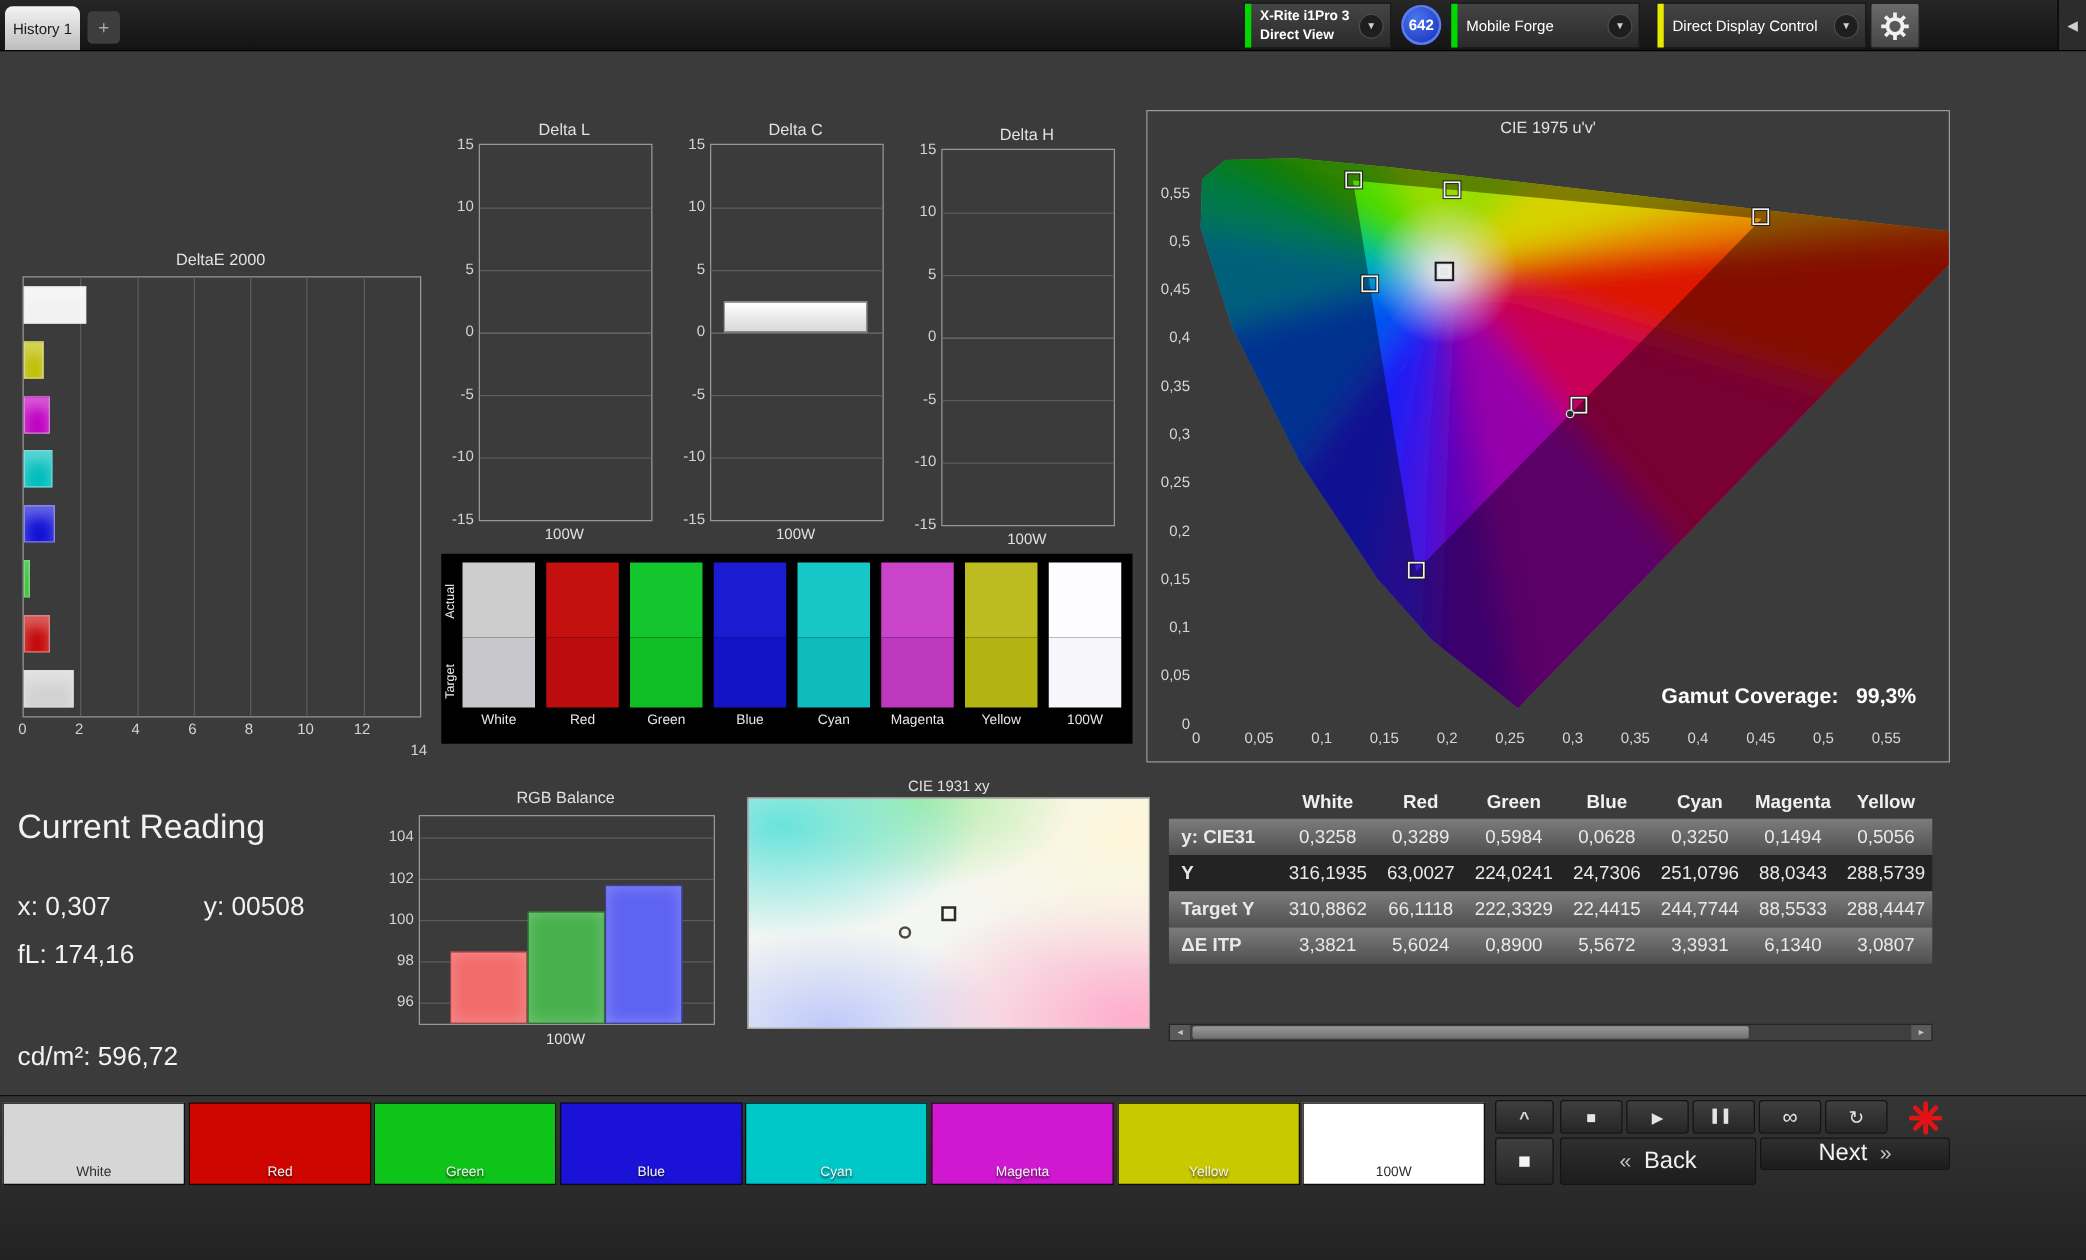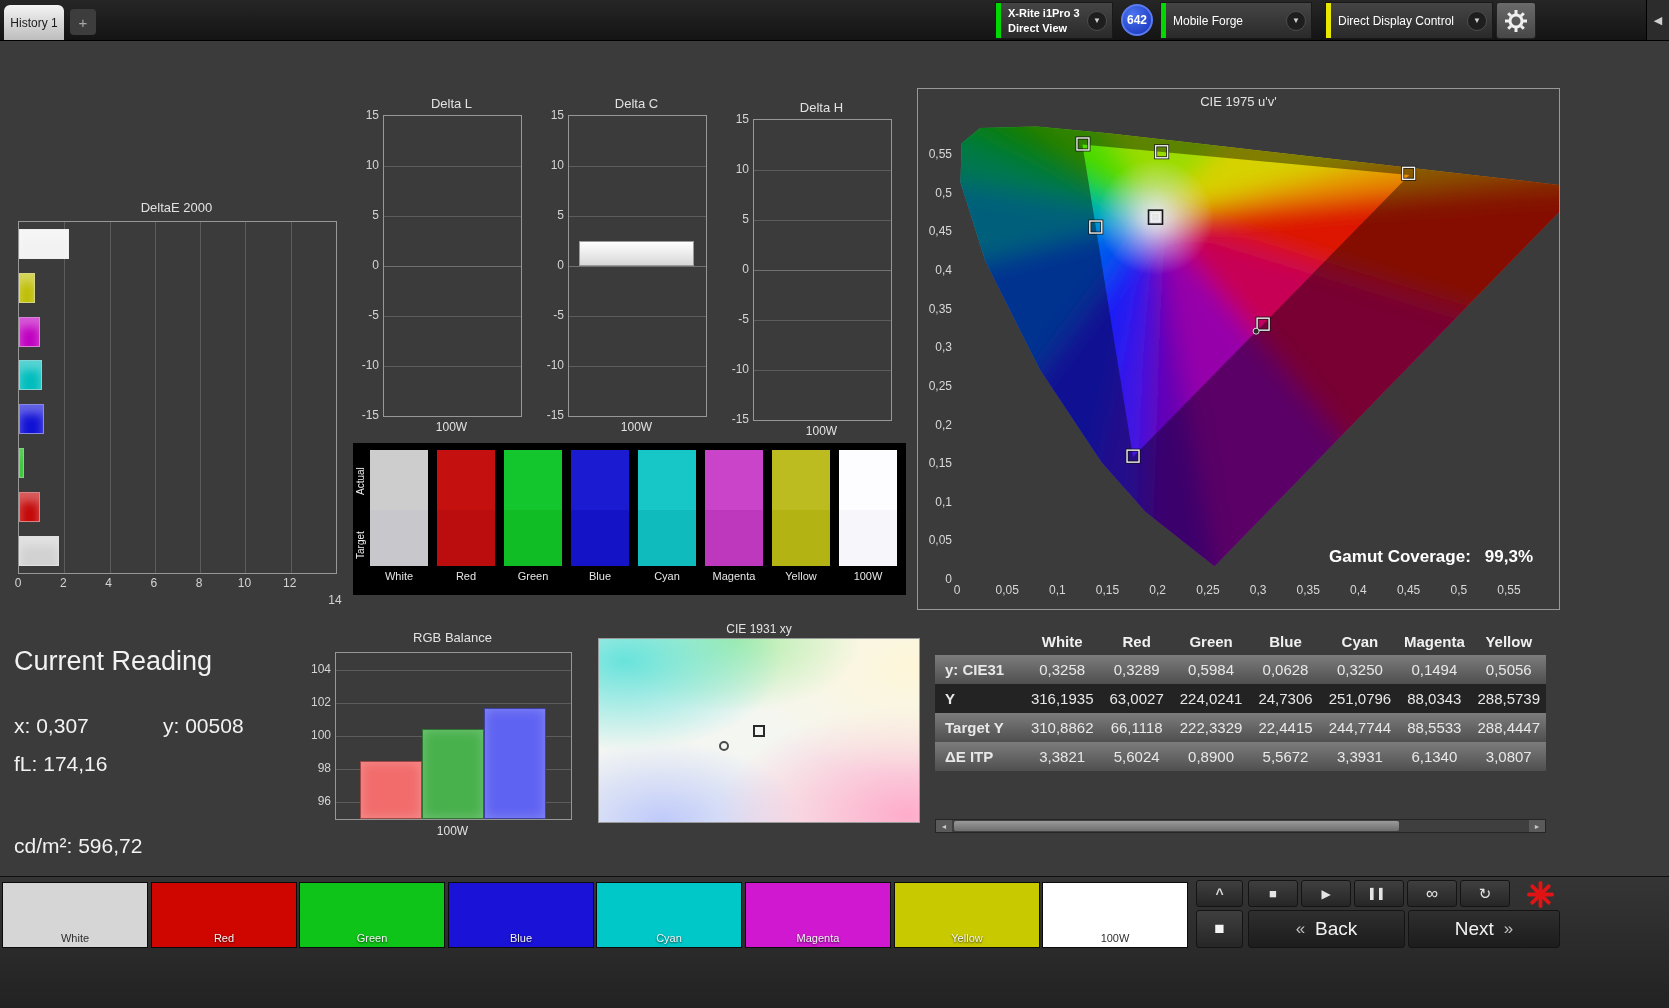--- a/index.html
+++ b/index.html
@@ -495,21 +495,21 @@
           <line x1="5.5" y1="5.5" x2="22.5" y2="22.5"></line>
             <line x1="22.5" y1="5.5" x2="5.5" y2="22.5"></line>
         </g>
       </svg>
     </div>
 
     <div class="ctrl navbtn" style="left:1248px;top:33px;width:157px;height:38px;">
       <span class="nav-chev">«</span>
       <span>Back</span>
     </div>
-    <div class="ctrl navbtn" style="left:1408px;top:33px;width:152px;height:38px;">
+    <div class="ctrl navbtn" style="left:1408px;top:33px;width:152px;height:26px;">
       <span>Next</span>
       <span class="nav-chev">»</span>
     </div>
   <div style="position: absolute; left: 2px; top: 5px; width: 146px; height: 66px; background: rgb(214, 214, 214); border: 1px solid rgb(11, 11, 11); box-sizing: border-box;">
         <div class="patch-label" style="color: rgb(46, 46, 46);">White</div>
       </div>
       <div style="position: absolute; left: 151px; top: 5px; width: 146px; height: 66px; background: rgb(207, 5, 0); border: 1px solid rgb(11, 11, 11); box-sizing: border-box;">
         <div class="patch-label" style="color: rgb(244, 244, 244); text-shadow: rgba(0, 0, 0, 0.7) 0px 1px 2px;">Red</div>
       </div>
       <div style="position: absolute; left: 299px; top: 5px; width: 146px; height: 66px; background: rgb(15, 196, 24); border: 1px solid rgb(11, 11, 11); box-sizing: border-box;">

